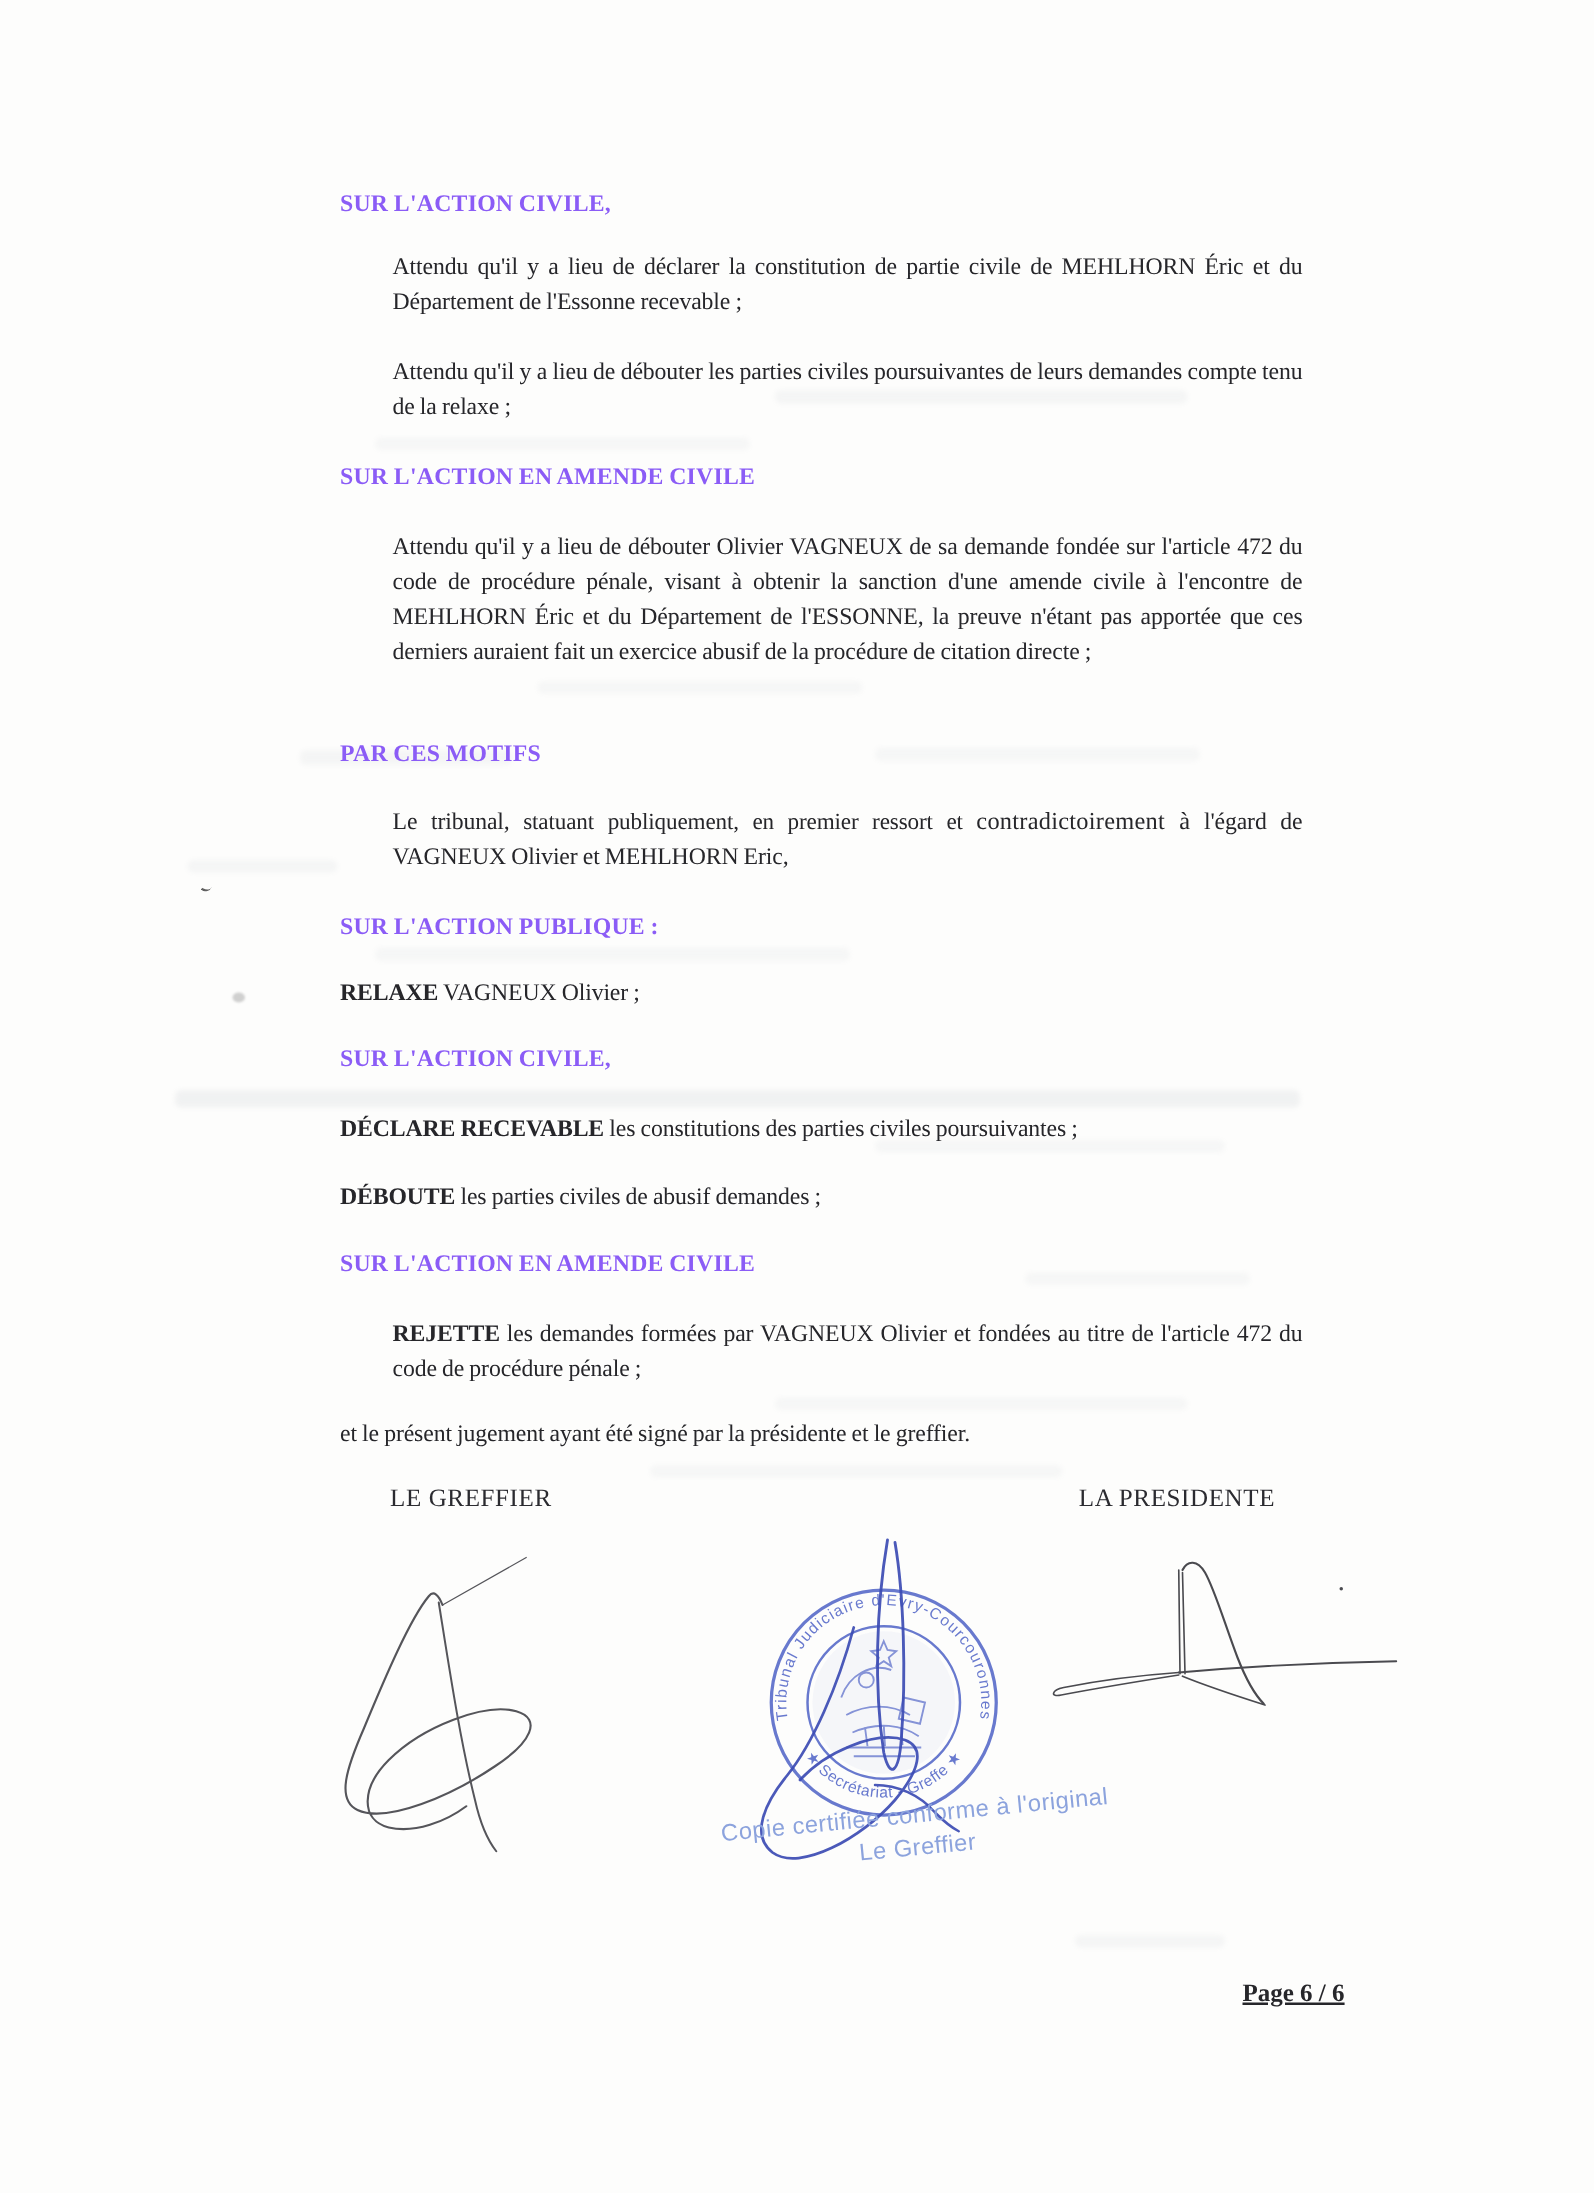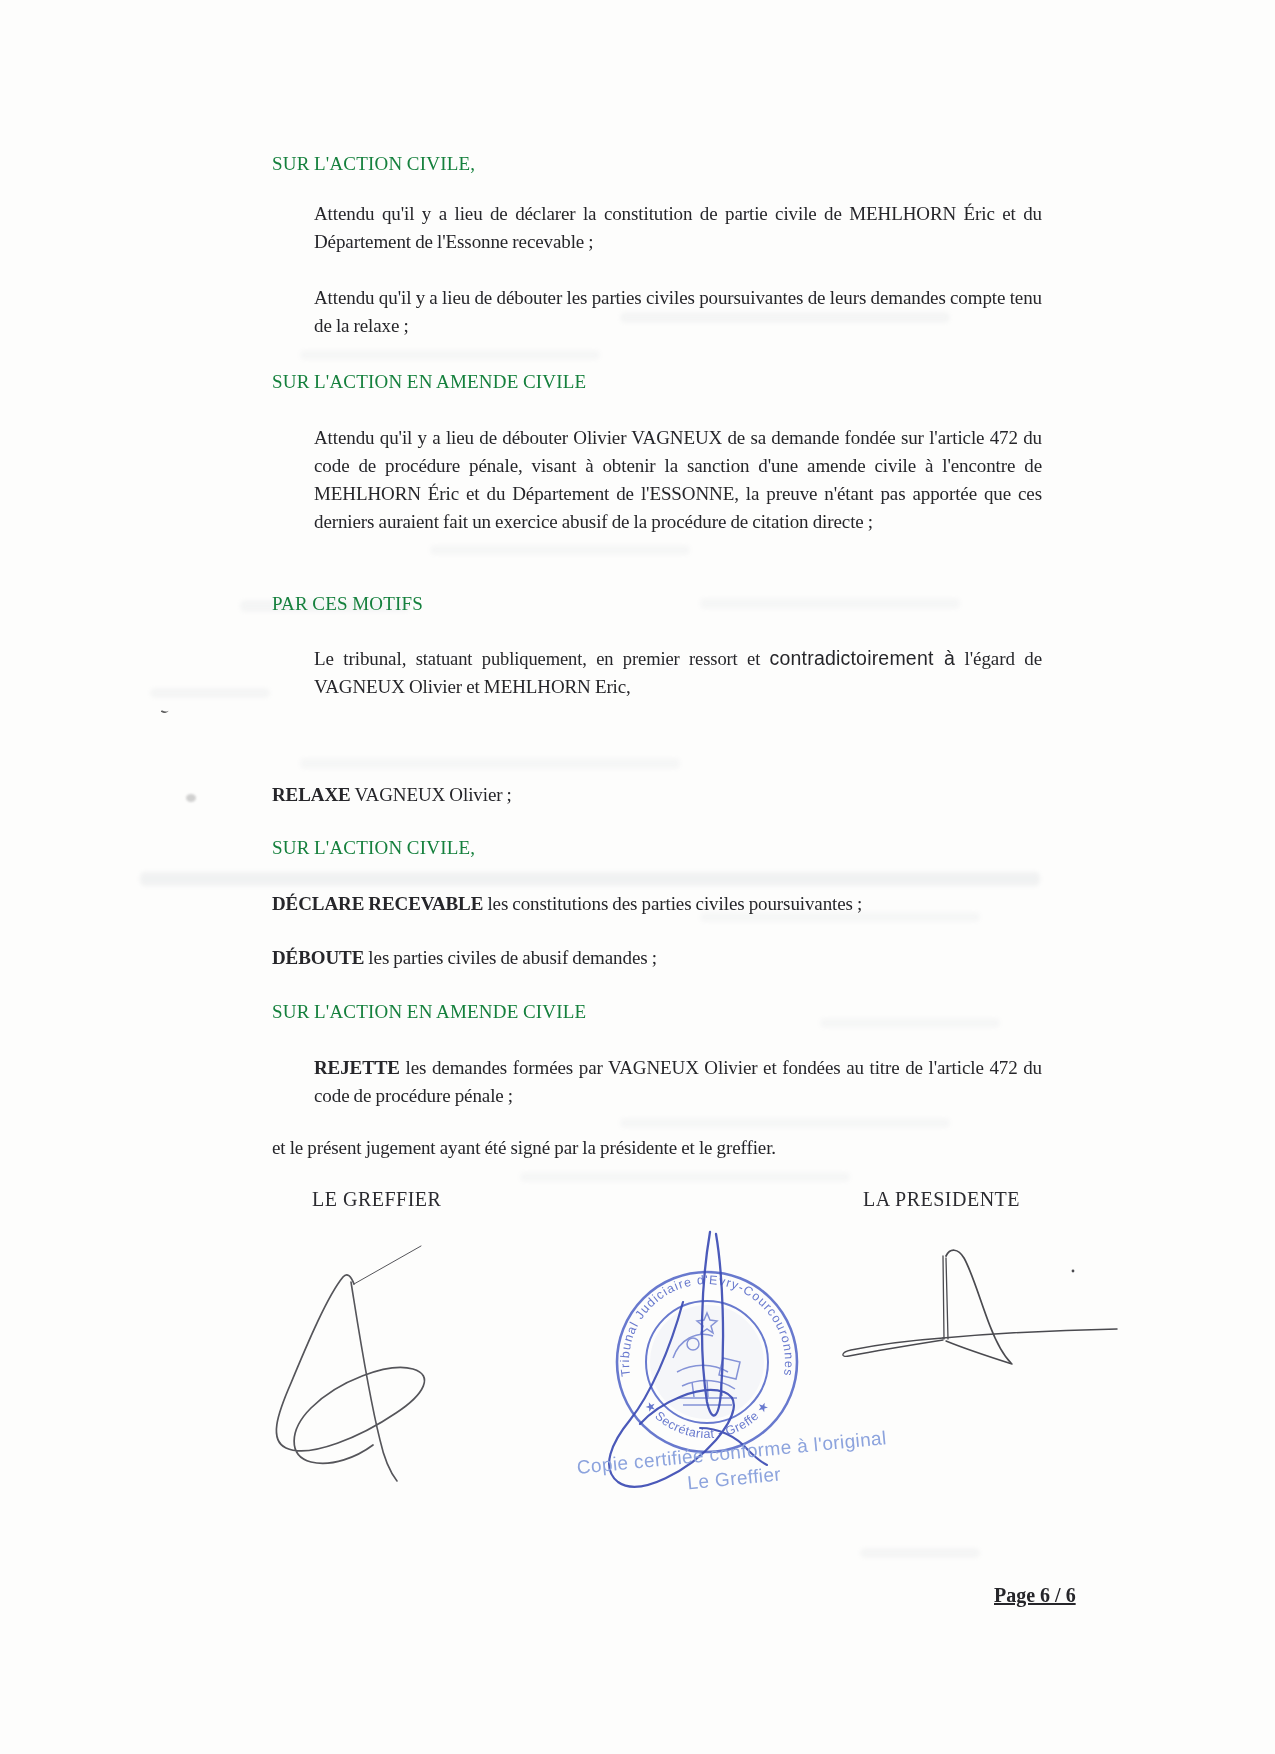--- a/index.html
+++ b/index.html
@@ -3,25 +3,25 @@
 <meta charset="utf-8">
 <style>
   html,body{margin:0;padding:0;background:#ffffff;}
   #page{
     position:relative;width:1275px;height:1754px;margin:0 auto;
     background:#fdfdfc;overflow:hidden;
     font-family:"Liberation Serif", serif;color:#26262a;
   }
   .tb{position:absolute;left:272px;width:728px;font-size:19px;line-height:28px;
       letter-spacing:-0.1px;word-spacing:-0.5px;}
-  .hd{font-weight:normal;color:#15803d;letter-spacing:0.2px;}
+  .hd{font-weight:bold;color:#8b5cf6;letter-spacing:0.2px;}
   .just{text-align:justify;margin-left:42px;}
   .center{text-align:left;}
   .lead{font-weight:bold;}
-  .alt{font-family:Liberation Sans, sans-serif;font-size:19.5px;letter-spacing:0.2px;}
+  .alt{font-family:Liberation Serif, serif;font-size:19.5px;letter-spacing:0.2px;}
   .mid{font-size:18.5px;}
   .siglabel{position:absolute;font-size:20px;letter-spacing:0.5px;color:#2b2b30;}
   .pagenum{position:absolute;left:994px;top:1584px;font-size:20px;font-weight:bold;color:#26262a;text-decoration:underline;}
   .cert{position:absolute;left:548px;top:1440px;width:370px;text-align:center;
         font-family:"Liberation Sans", sans-serif;font-size:19px;letter-spacing:0.4px;
         transform:rotate(-5.5deg);line-height:26px;}
   svg.overlay{position:absolute;left:0;top:0;pointer-events:none;}
   .artifact{position:absolute;background:#8b95a0;border-radius:5px;filter:blur(2px);}
   .dotmark{position:absolute;left:186px;top:794px;width:10px;height:8px;border-radius:50%;
            background:#9a9a9a;opacity:.45;filter:blur(1px);}
@@ -56,20 +56,21 @@
   <div class="tb just" style="top:284px">Attendu qu'il y a lieu de débouter les parties civiles poursuivantes de leurs demandes compte tenu de la relaxe ;</div>
 
   <div class="tb hd" style="top:368px">SUR L'ACTION EN AMENDE CIVILE</div>
 
   <div class="tb just" style="top:424px">Attendu qu'il y a lieu de débouter Olivier VAGNEUX de sa demande fondée sur l'article 472 du code de procédure pénale, visant à obtenir la sanction d'une amende civile à l'encontre de MEHLHORN Éric et du Département de l'ESSONNE, la preuve n'étant pas apportée que ces derniers auraient fait un exercice abusif de la procédure de citation directe ;</div>
 
   <div class="tb hd center" style="top:590px">PAR CES MOTIFS</div>
 
   <div class="tb just" style="top:644px"><span>Le tribunal,</span><span class="mid"> statuant publiquement, en premier ressort et </span><span class="alt">contradictoirement à</span><span> l'égard de VAGNEUX Olivier et MEHLHORN Eric,</span></div>
 
+  <div class="tb hd" style="top:728px">SUR L'ACTION PUBLIQUE :</div>
 
   <div class="tb" style="top:781px"><span class="lead">RELAXE</span><span> VAGNEUX Olivier ;</span></div>
 
   <div class="tb hd" style="top:834px">SUR L'ACTION CIVILE,</div>
 
   <div class="tb" style="top:890px"><span class="lead">DÉCLARE RECEVABLE</span><span> les constitutions des parties civiles poursuivantes ;</span></div>
 
   <div class="tb" style="top:944px"><span class="lead">DÉBOUTE</span><span> les parties civiles de abusif demandes ;</span></div>
 
   <div class="tb hd" style="top:998px">SUR L'ACTION EN AMENDE CIVILE</div>

